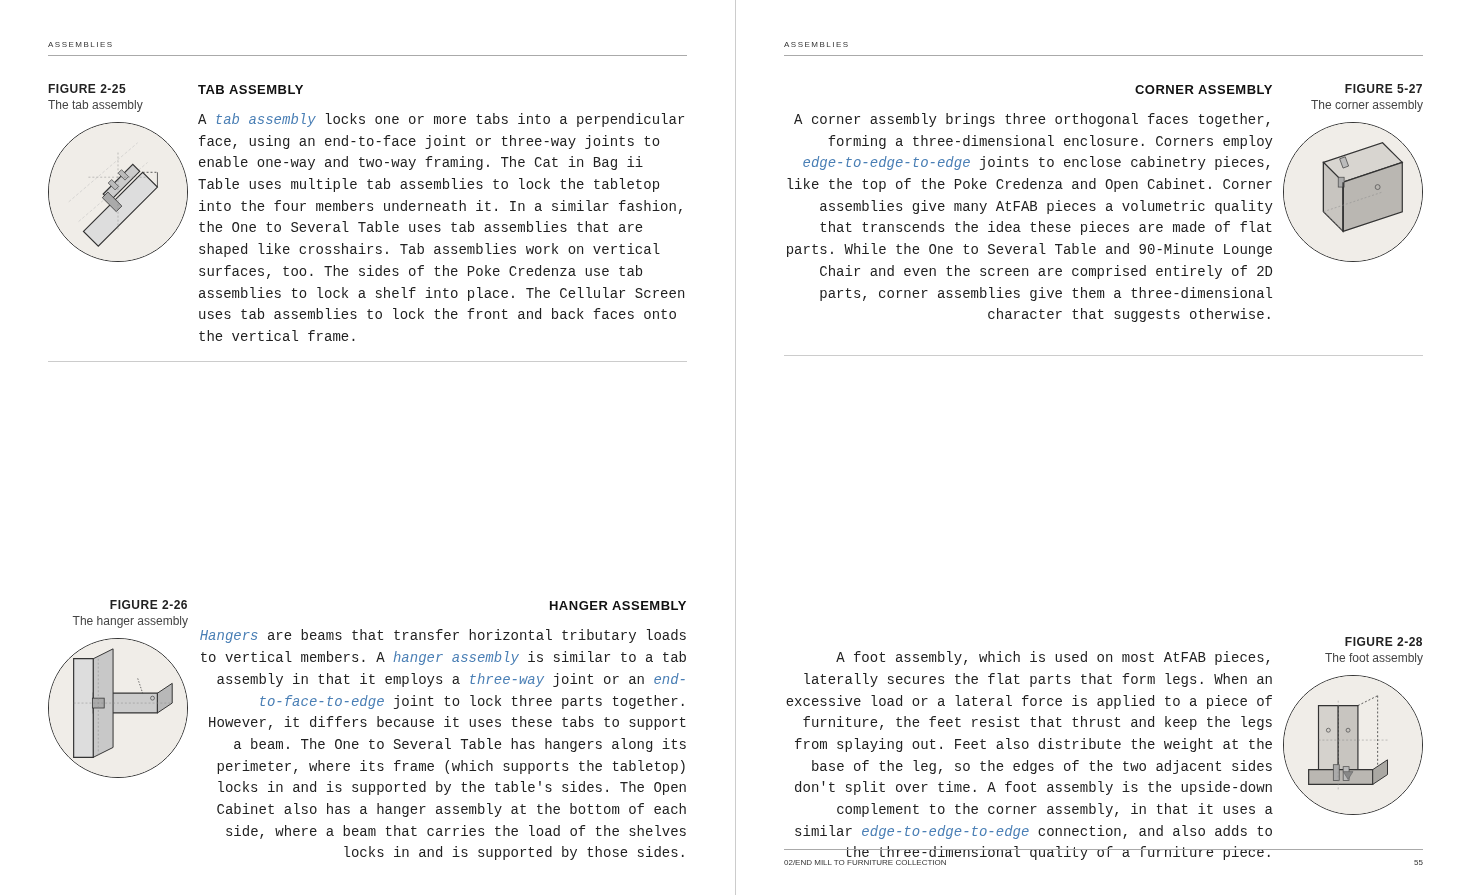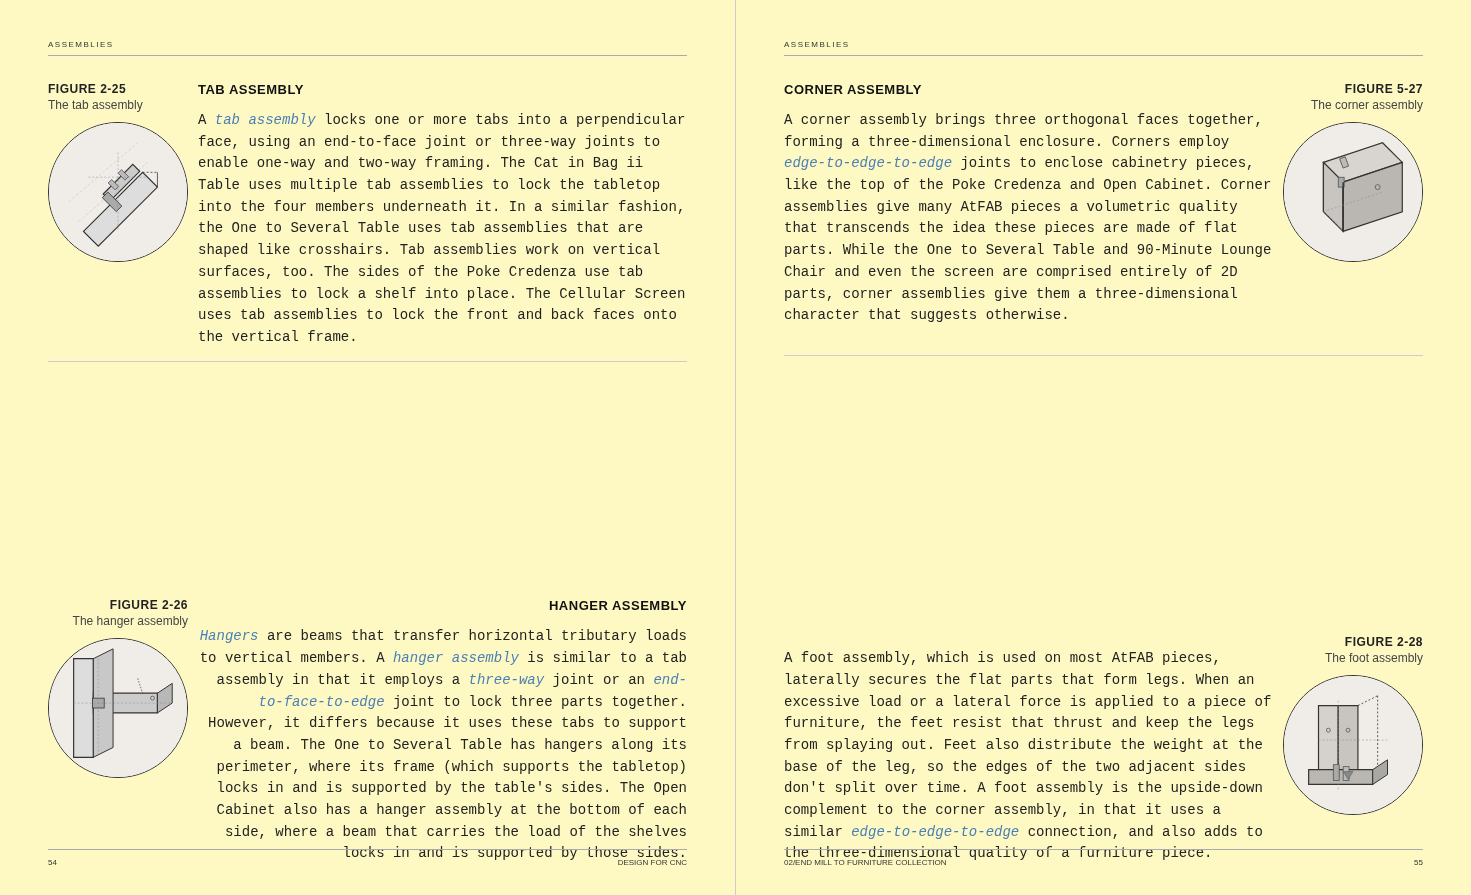--- a/index.html
+++ b/index.html
@@ -8,21 +8,21 @@
       background: #e8e8e8;
       display: flex;
       justify-content: center;
       align-items: center;
       min-height: 100vh;
     }
     .spread {
       display: flex;
       width: 1471px;
       height: 895px;
-      background: #fef9c3;
+      background: #ffffff;
     }
     .page {
       flex: 1;
       padding: 40px 48px 36px 48px;
       position: relative;
       overflow: hidden;
     }
     .page-left {
       border-right: 1px solid #ccc;
     }
@@ -127,20 +127,21 @@
     .img-col {
       display: flex;
       flex-direction: column;
     }
     
     .right-section-wrapper {
       display: grid;
       grid-template-rows: 1fr 1fr;
       height: calc(100% - 20px);
       gap: 3px;
+      text-align: right;
     }
     .right-half-section {
       display: grid;
       grid-template-columns: 1fr 140px;
       align-items: start;
       padding: 8px 0;
     }
     .right-text-col {
       padding-right: 10px;
     }
@@ -236,24 +237,20 @@
         <div class="text-col">
           <div class="section-title">HANGER ASSEMBLY</div>
           <div class="section-body">
             <a href="#" class="link">Hangers</a> are beams that transfer horizontal tributary loads to vertical members. A <a href="#" class="link">hanger assembly</a> is similar to a tab assembly in that it employs a <a href="#" class="link">three-way</a> joint or an <a href="#" class="link">end-to-face-to-edge</a> joint to lock three parts together. However, it differs because it uses these tabs to support a beam. The One to Several Table has hangers along its perimeter, where its frame (which supports the tabletop) locks in and is supported by the table's sides. The Open Cabinet also has a hanger assembly at the bottom of each side, where a beam that carries the load of the shelves locks in and is supported by those sides.
           </div>
         </div>
       </div>
 
     </div>
 
-    <div class="page-footer">
-      <span>54</span>
-      <span>DESIGN FOR CNC</span>
-    </div>
   </div>
 
   <div class="page">
     <div class="page-header">ASSEMBLIES</div>
 
     <div class="right-section-wrapper">
 
       <div class="right-half-section">
         <div class="right-text-col">
           <div class="section-title">CORNER ASSEMBLY</div>

